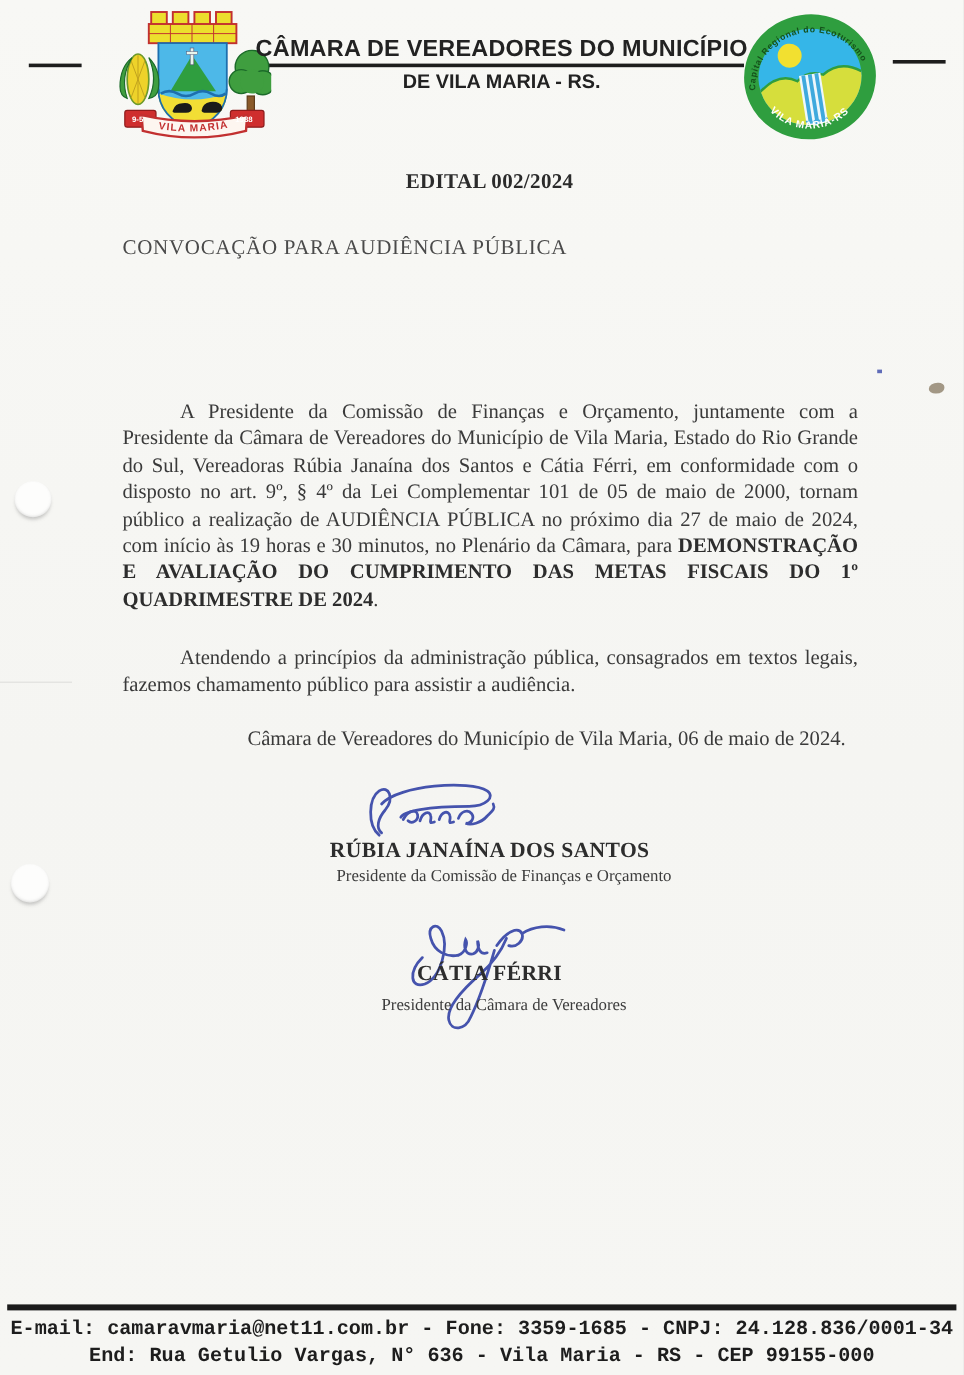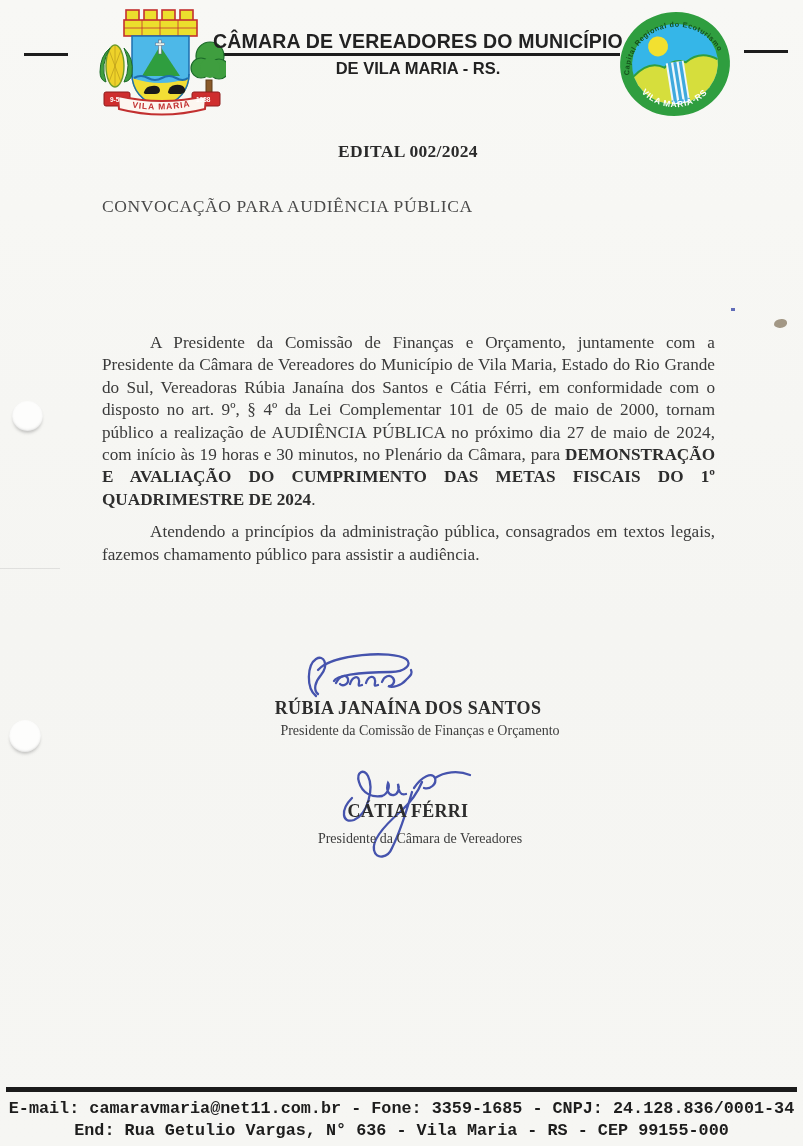--- a/index.html
+++ b/index.html
@@ -38,21 +38,21 @@
   }
   .doc-subtitle {
     position:absolute; left:102px; top:196px; width:612px; text-align:left;
     font-size:17.5px; color:#4a4a4a; letter-spacing:0.6px;
   }
   .body-text { position:absolute; left:102px; top:332px; width:613px; }
   .body-text p {
     font-size:17.2px; line-height:22.4px; text-align:justify;
     text-indent:48px; color:#3a3a3a;
   }
-  .body-text p + p { margin-top:10px; }
+  .body-text p + p { margin-top:26px; }
   .bold-run { font-weight:bold; color:#2d2d2d; }
   .date-line {
     position:absolute; left:102px; top:606px; width:612px; text-align:center;
     text-indent:95px; font-size:17.2px; color:#3a3a3a;
   }
 
   
   .sig1-script { position:absolute; left:294px; top:650px; }
   .sig2-script { position:absolute; left:318px; top:762px; }
   .sig-name {
@@ -191,20 +191,21 @@
   </svg>
 
   <div class="doc-title">EDITAL 002/2024</div>
   <div class="doc-subtitle">CONVOCAÇÃO PARA AUDIÊNCIA PÚBLICA</div>
 
   <div class="body-text">
     <p><span>A Presidente da Comissão de Finanças e Orçamento, juntamente com a Presidente da Câmara de Vereadores do Município de Vila Maria, Estado do Rio Grande do Sul, Vereadoras Rúbia Janaína dos Santos e Cátia Férri, em conformidade com o disposto no art. 9º, § 4º da Lei Complementar 101 de 05 de maio de 2000, tornam público a realização de AUDIÊNCIA PÚBLICA no próximo dia 27 de maio de 2024, com início às 19 horas e 30 minutos, no Plenário da Câmara, para </span><span class="bold-run">DEMONSTRAÇÃO E AVALIAÇÃO DO CUMPRIMENTO DAS METAS FISCAIS DO 1º QUADRIMESTRE DE 2024</span><span>.</span></p>
     <p>Atendendo a princípios da administração pública, consagrados em textos legais, fazemos chamamento público para assistir a audiência.</p>
   </div>
 
+  <div class="date-line">Câmara de Vereadores do Município de Vila Maria, 06 de maio de 2024.</div>
 
   <svg class="sig1-script" width="135" height="52" viewBox="0 0 135 52">
     <g fill="none" stroke="#4553ad" stroke-width="2.3" stroke-linecap="round">
       <path d="M22,46 C12,38 13,15 22,9 C30,4 35,15 27,25 C21,32 19,40 24,44"></path>
       <path d="M24,20 C38,4 98,0 112,9 C119,14 111,22 97,22 C62,22 42,26 40,31"></path>
       <path d="M42,33 C46,25 53,24 54,29 C55,34 49,37 46,34"></path>
       <path d="M56,34 C58,27 64,25 65,30 C66,34 62,37 68,35"></path>
       <path d="M72,33 C74,26 80,25 81,30 C82,34 78,37 84,35"></path>
       <path d="M88,32 C90,26 96,24 99,28 C102,32 98,37 94,36 C98,38 107,36 112,30 C116,26 119,24 117,20"></path>
     </g>

